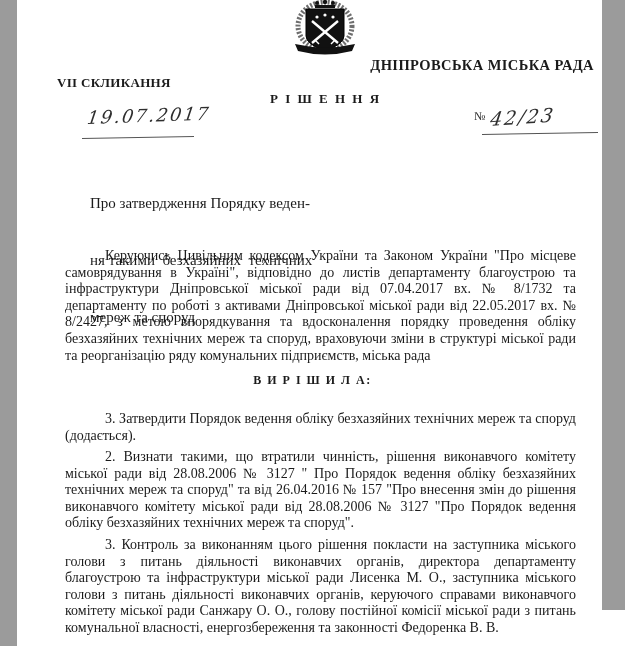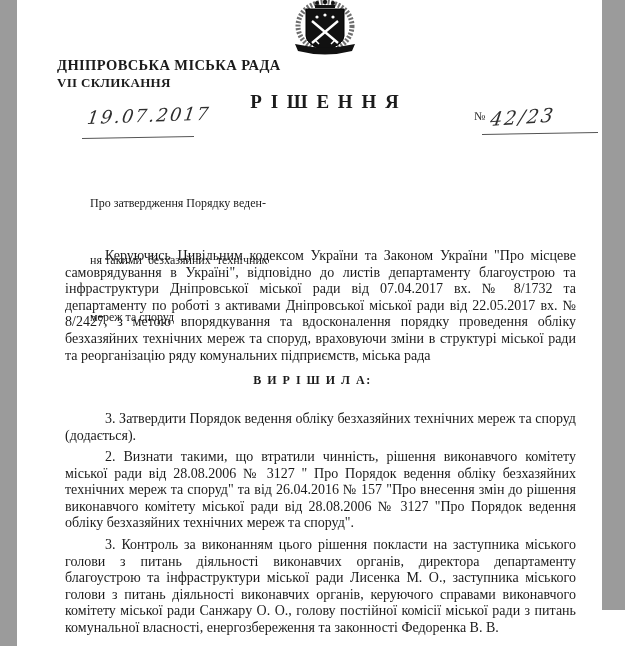--- a/index.html
+++ b/index.html
@@ -12,29 +12,29 @@
     color:#1b1b1b;
   }
   .strip{position:absolute;top:0;}
   .strip-left{left:0;width:17px;height:646px;background:#9b9b9b;}
   .strip-right{left:602px;width:23px;height:610px;background:#9b9b9b;}
 
   .emblem{position:absolute;left:289px;top:0;width:72px;height:57px;}
 
   .org-name{
     position:absolute;left:57px;top:57px;width:537px;
-    text-align:left;font-size:14.5px;font-weight:600;letter-spacing:.4px;
+    text-align:right;font-size:14.5px;font-weight:600;letter-spacing:.4px;
   }
   .convocation{
     position:absolute;left:57px;top:75px;width:537px;
     text-align:left;font-size:13px;font-weight:600;letter-spacing:.3px;
   }
   .doc-type{
     position:absolute;left:57px;top:91px;width:537px;
-    text-align:center;font-size:19px;font-weight:700;letter-spacing:2px;
+    text-align:center;font-size:13px;font-weight:700;letter-spacing:2px;
   }
 
   .date-hand{
     position:absolute;left:86px;top:107px;
     font-family:"DejaVu Serif",serif;font-style:italic;
     font-size:18px;color:#2e2e2e;letter-spacing:2px;
     transform:rotate(-2deg) skewX(-10deg);transform-origin:left bottom;
   }
   .date-underline{position:absolute;left:82px;top:137px;width:112px;border-bottom:1.2px solid #555;transform:rotate(-1deg);}
 
@@ -43,21 +43,21 @@
   .number-hand{
     display:inline-block;
     font-family:"DejaVu Serif",serif;font-style:italic;
     font-size:19px;color:#2e2e2e;letter-spacing:2px;margin-left:4px;
     transform:rotate(-4deg) skewX(-12deg);transform-origin:left bottom;
   }
   .number-underline{position:absolute;left:482px;top:133px;width:116px;border-bottom:1.2px solid #555;transform:rotate(-1deg);}
 
   .subject{
     position:absolute;left:90px;top:156px;width:300px;
-    font-size:12px;line-height:19px;white-space:pre-wrap;
+    font-size:15px;line-height:19px;white-space:pre-wrap;
   }
   .subject span{display:block;}
 
   .bodytext{
     position:absolute;left:57px;width:511px;
     font-size:14px;line-height:16.6px;
     text-align:justify;text-indent:40px;margin:8px;
   }
   .preamble{top:240px;}
   .resolved-heading{

